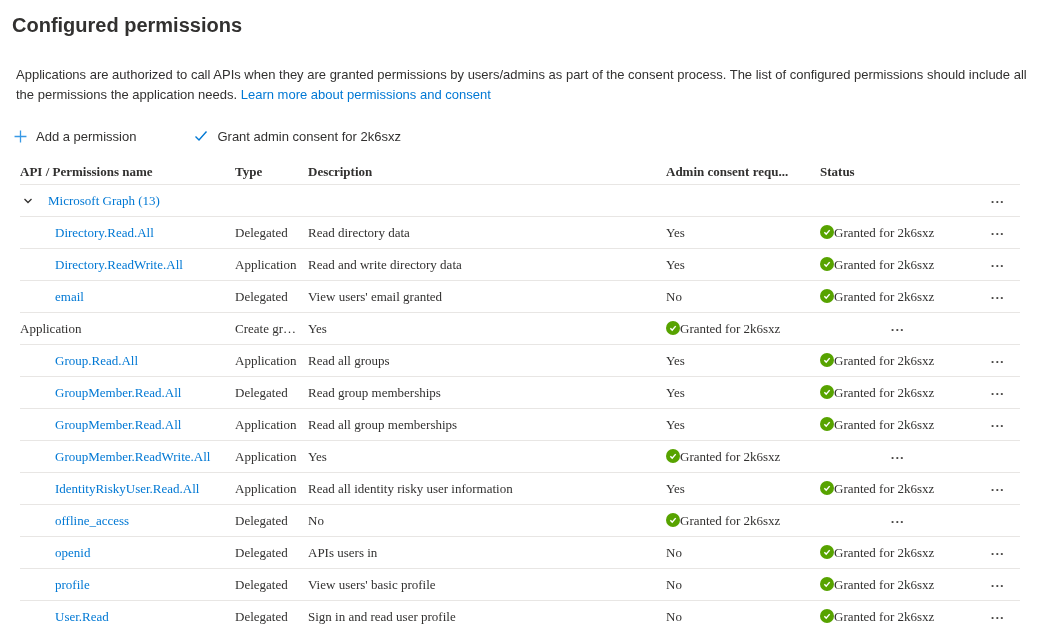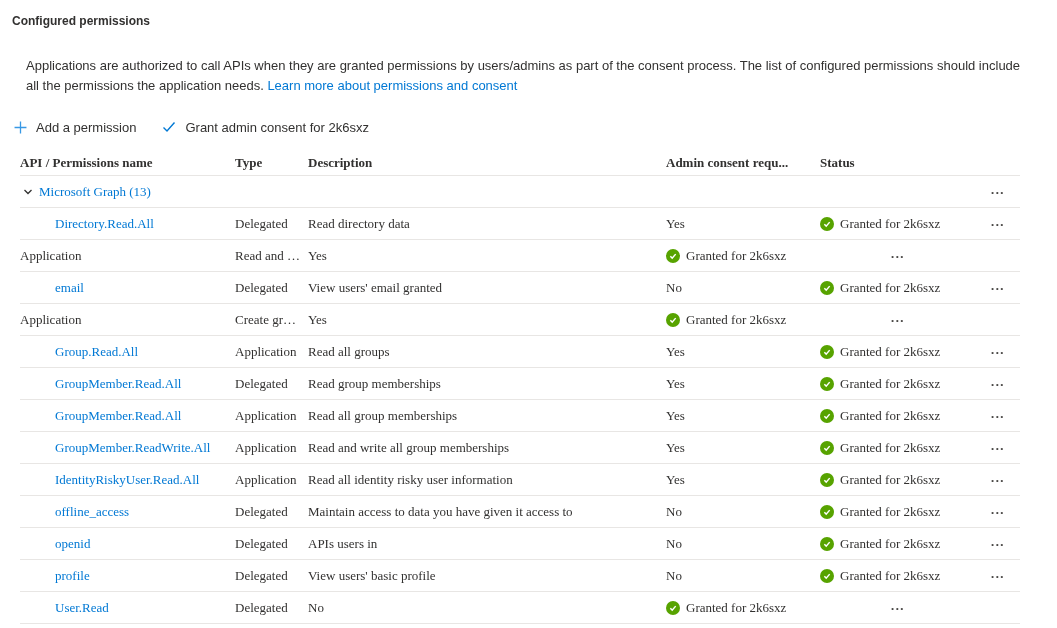--- a/index.html
+++ b/index.html
@@ -15,31 +15,31 @@
     margin: 0; padding: 0;
     width: 1057px; height: 628px;
     background: #ffffff;
     font-family: "Liberation Sans", "DejaVu Sans", sans-serif;
     color: var(--text-primary);
     overflow: hidden;
   }
   .page { padding: 14px 12px 0 12px; }
 
   .page-title {
-    font-size: 12px; font-weight: 600; margin: 0 0 28px 0;
+    font-size: 20px; font-weight: 600; margin: 0 0 28px 0;
     color: var(--text-primary);
   }
   .description {
-    font-size: 13px; line-height: 20px; max-width: 1012px; margin: 14px;
+    font-size: 13px; line-height: 20px; max-width: 1012px; margin: 4px;
   }
   .link { color: var(--link-blue); text-decoration: none; cursor: pointer; }
 
   .toolbar {
     margin: 18px 0 0 2px; height: 26px;
-    display: flex; align-items: center;
+    display: flex; align-items: center; gap: 32px;
   }
   .command {
     display: flex; align-items: center; gap: 9px;
     font-size: 13px; color: var(--text-primary);
     background: none; border: none; padding: 0; margin: 0 26px 0 0;
     cursor: pointer; font-family: inherit;
   }
   .command svg { display: block; }
 
   .table { margin: 10px 0 0 8px; width: 1000px; font-size: 13px; }
@@ -48,24 +48,24 @@
     grid-template-columns: 215px 73px 358px 154px 156px 44px;
     align-items: center;
     border-bottom: 1px solid var(--divider);
     font-family: Liberation Serif, serif;
   }
   .thead { height: 26px; font-weight: 600; }
   .row { height: 32px; }
   .cell { overflow: hidden; white-space: nowrap; text-overflow: ellipsis; padding-right: 8px; }
   .name-indent { padding-left: 35px; }
 
-  .group-name-cell { display: flex; align-items: center; gap: 5px; padding-left: 2px; }
+  .group-name-cell { display: flex; align-items: center; gap: 14px; padding-left: 2px; }
   .chevron { display: inline-flex; cursor: pointer; color: var(--text-primary); }
 
-  .status-cell { display: flex; align-items: center; gap: 6px; }
+  .status-cell { display: flex; }
   .status-icon {
     width: 14px; height: 14px; border-radius: 50%;
     background: var(--success-green);
     display: inline-flex; align-items: center; justify-content: center;
     flex: 0 0 auto;
   }
 
   .actions-cell { text-align: center; padding-right: 0; }
   .menu-btn {
     background: none; border: none; cursor: pointer; padding: 2px 6px;
@@ -141,20 +141,23 @@
               </svg>
       </span>
       <span>Granted for 2k6sxz</span>
     </div>
     <div class="cell actions-cell">
       <button class="menu-btn">•••</button>
     </div>
   </div>
 
   <div class="grid-row row">
+    <div class="cell name-indent">
+      <a class="link" href="#">Directory.ReadWrite.All</a>
+    </div>
     <div class="cell">Application</div>
     <div class="cell">Read and write directory data</div>
     <div class="cell">Yes</div>
     <div class="cell status-cell">
       <span class="status-icon">
         <svg width="8" height="8" viewBox="0 0 12 12">
                 <path d="M2 6.5 L4.8 9.2 L10 3.2" stroke="#ffffff" stroke-width="2.2" fill="none"></path>
               </svg>
       </span>
       <span>Granted for 2k6sxz</span>
@@ -259,21 +262,20 @@
     <div class="cell actions-cell">
       <button class="menu-btn">•••</button>
     </div>
   </div>
 
   <div class="grid-row row">
     <div class="cell name-indent">
       <a class="link" href="#">GroupMember.ReadWrite.All</a>
     </div>
     <div class="cell">Application</div>
-    <div class="cell">Read and write all group memberships</div>
     <div class="cell">Yes</div>
     <div class="cell status-cell">
       <span class="status-icon">
         <svg width="8" height="8" viewBox="0 0 12 12">
                 <path d="M2 6.5 L4.8 9.2 L10 3.2" stroke="#ffffff" stroke-width="2.2" fill="none"></path>
               </svg>
       </span>
       <span>Granted for 2k6sxz</span>
     </div>
     <div class="cell actions-cell">
@@ -299,21 +301,20 @@
     <div class="cell actions-cell">
       <button class="menu-btn">•••</button>
     </div>
   </div>
 
   <div class="grid-row row">
     <div class="cell name-indent">
       <a class="link" href="#">offline_access</a>
     </div>
     <div class="cell">Delegated</div>
-    <div class="cell">Maintain access to data you have given it access to</div>
     <div class="cell">No</div>
     <div class="cell status-cell">
       <span class="status-icon">
         <svg width="8" height="8" viewBox="0 0 12 12">
                 <path d="M2 6.5 L4.8 9.2 L10 3.2" stroke="#ffffff" stroke-width="2.2" fill="none"></path>
               </svg>
       </span>
       <span>Granted for 2k6sxz</span>
     </div>
     <div class="cell actions-cell">
@@ -359,20 +360,21 @@
     <div class="cell actions-cell">
       <button class="menu-btn">•••</button>
     </div>
   </div>
 
   <div class="grid-row row">
     <div class="cell name-indent">
       <a class="link" href="#">User.Read</a>
     </div>
     <div class="cell">Delegated</div>
+    <div class="cell">Sign in and read user profile</div>
     <div class="cell">No</div>
     <div class="cell status-cell">
       <span class="status-icon">
         <svg width="8" height="8" viewBox="0 0 12 12">
                 <path d="M2 6.5 L4.8 9.2 L10 3.2" stroke="#ffffff" stroke-width="2.2" fill="none"></path>
               </svg>
       </span>
       <span>Granted for 2k6sxz</span>
     </div>
     <div class="cell actions-cell">

